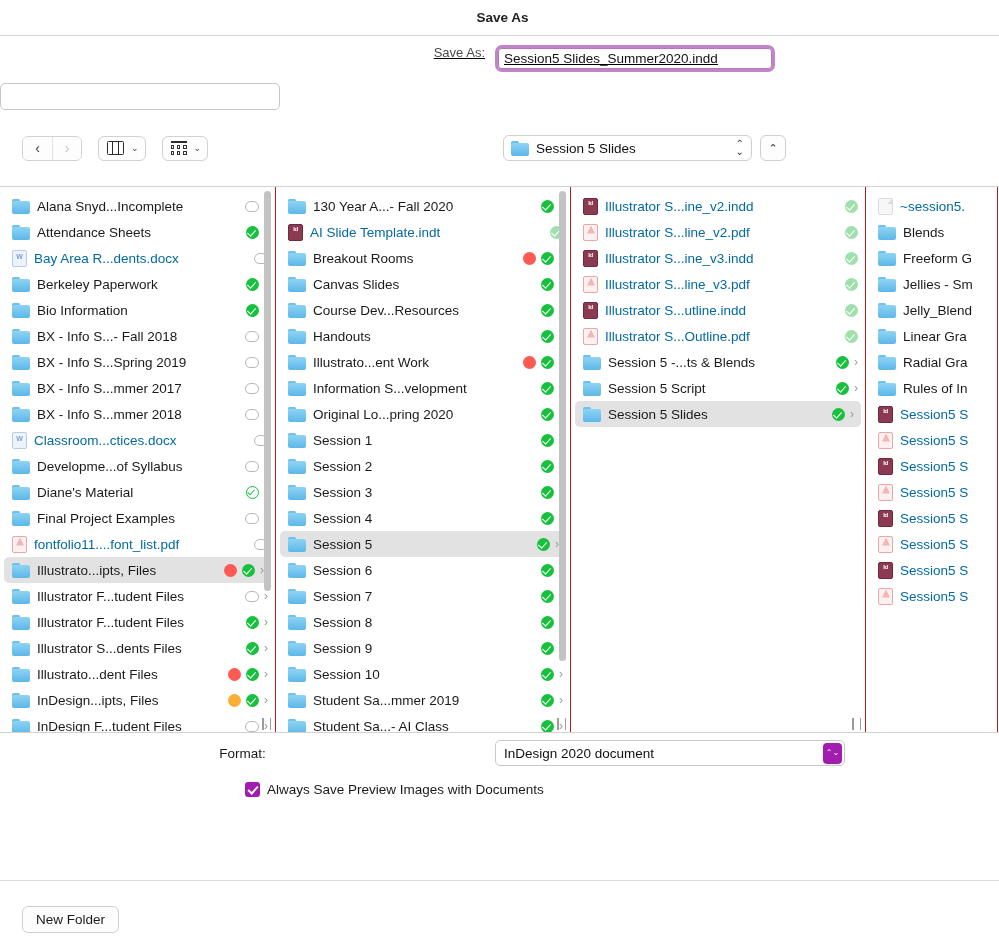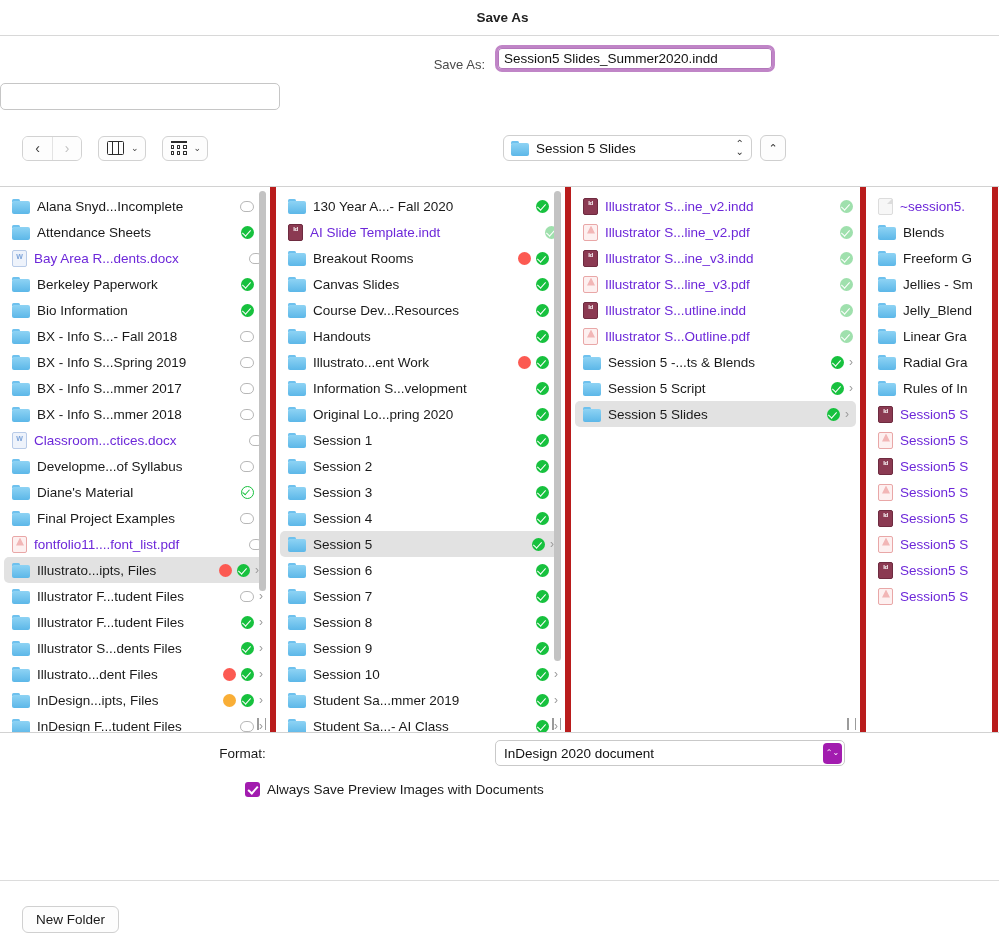--- a/index.html
+++ b/index.html
@@ -16,22 +16,23 @@
     height: 36px;
     background: #ffffff;
     border-bottom: 1px solid #d8d8d8;
     display: flex; align-items: center; justify-content: center; padding-left: 6px;
   }
   #titlebar .title { font-size: 13.5px; font-weight: bold; color: #222; }
 
   
   #fields { padding: 9px 0 4px 0; }
   .field-row {
-    display: flex; align-items: flex-end;
+    display: flex; align-items: flex-start;
     margin-bottom: 11px;
+    text-decoration: underline;
   }
   .field-label {
     width: 495px; text-align: right; padding-right: 10px;
     font-size: 13px; color: #4a4a4a;
   }
   .field-box {
     width: 280px; height: 27px;
     border: 1px solid #c6c6c6; border-radius: 5px;
     background: #ffffff;
     display: flex; align-items: center;
@@ -185,36 +186,36 @@
     width: 999px; height: 547px;
     border-top: 1px solid #d2d2d2;
     border-bottom: 1px solid #d2d2d2;
     display: flex;
     background: #fff;
     overflow: hidden;
   }
   .column {
     position: relative;
     height: 547px;
-    border-right: 6px solid #b91c1c;
+    border-right: 1px solid #b91c1c;
     overflow: hidden;
     flex: 0 0 auto;
   }
   .col-list { padding-top: 6px; }
   .row {
     height: 26px;
     display: flex; align-items: center;
     padding: 0 7px 0 12px;
     gap: 7px;
     font-size: 13.5px;
     color: #1a1a1a;
     white-space: nowrap;
   }
   .row.selected { background: #e2e2e2; border-radius: 5px; margin: 0 4px; padding-left: 8px; }
-  .row.dim { color: #6d28d9; }
+  .row.dim { color: #0369a1; }
   .row .name { flex: 1 1 auto; overflow: hidden; text-overflow: clip; }
   .row .trail { display: flex; align-items: center; gap: 5px; flex: 0 0 auto; }
 
   .vscroll {
     position: absolute; right: 4px; top: 4px;
     width: 7px; border-radius: 4px; background: #c3c3c3;
   }
   .grip {
     position: absolute; bottom: 4px; right: 4px;
     width: 9px; height: 12px;

